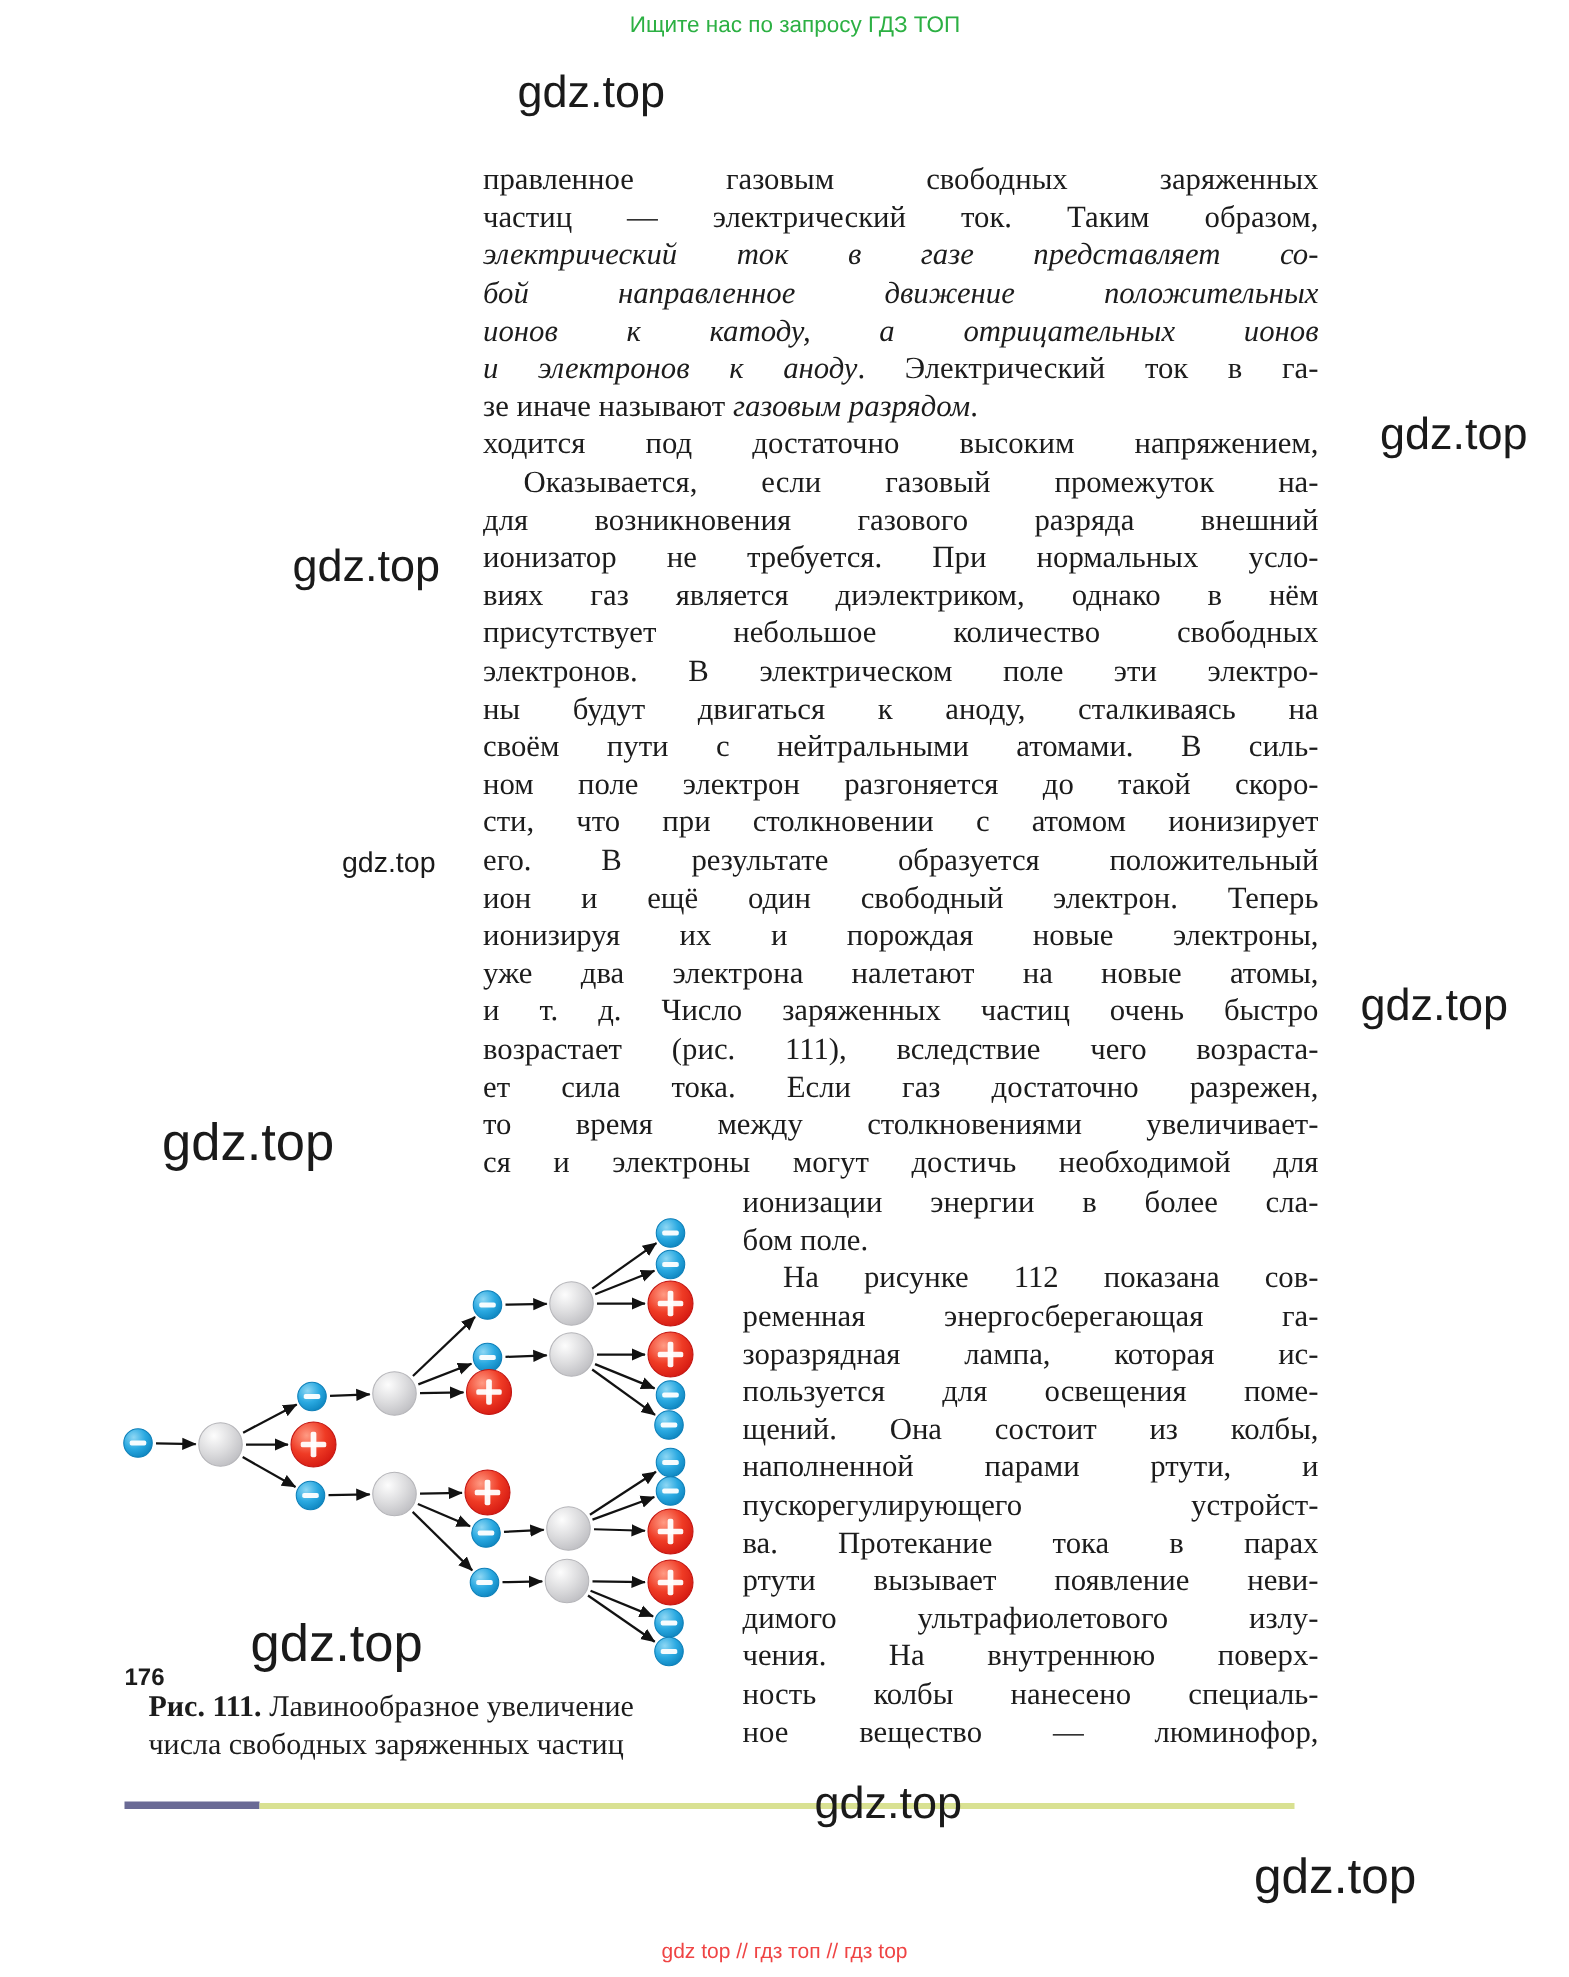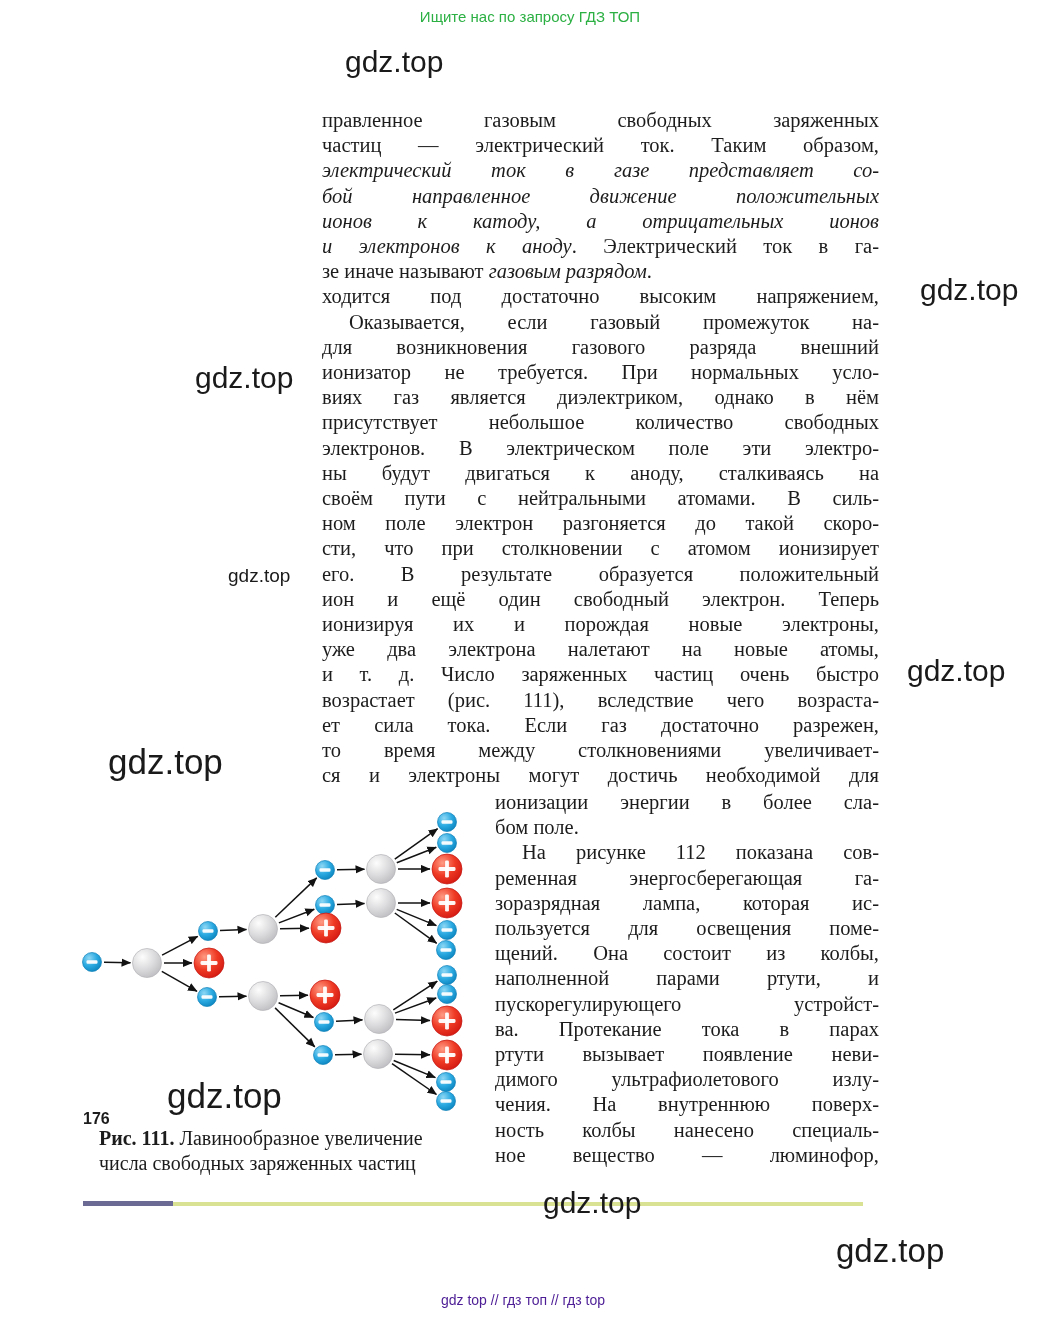--- a/index.html
+++ b/index.html
@@ -265,14 +265,14 @@
       <div class="line end"><b>Рис. 111.</b><span> Лавинообразное увеличение</span></div>
       <div class="line end"><span>числа свободных заряженных частиц</span></div>
     </div>
 
   <div class="page-number">176</div>
   <div class="rule">
     <div class="rule-dark" style="background: rgb(106, 106, 149);"></div>
     <div class="rule-light" style="background: rgb(217, 225, 146);"></div>
   </div>
 
-  <div class="footer-links" style="color: #4c1d95;">gdz top  //  гдз топ  //  гдз top</div>
+  <div class="footer-links" style="color: #ef4444;">gdz top  //  гдз топ  //  гдз top</div>
 </div>
 
 </body></html>

